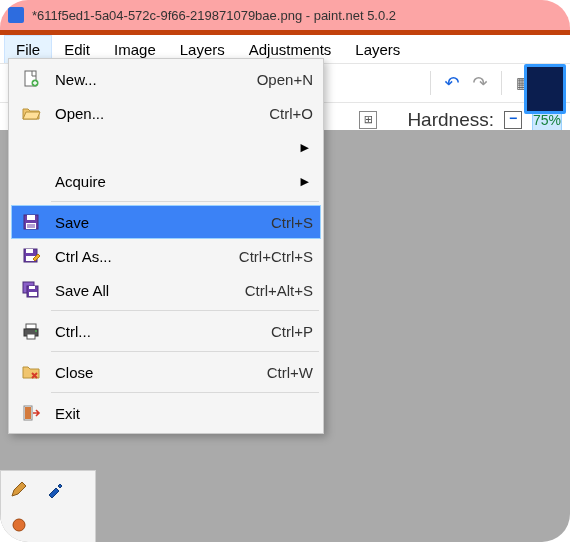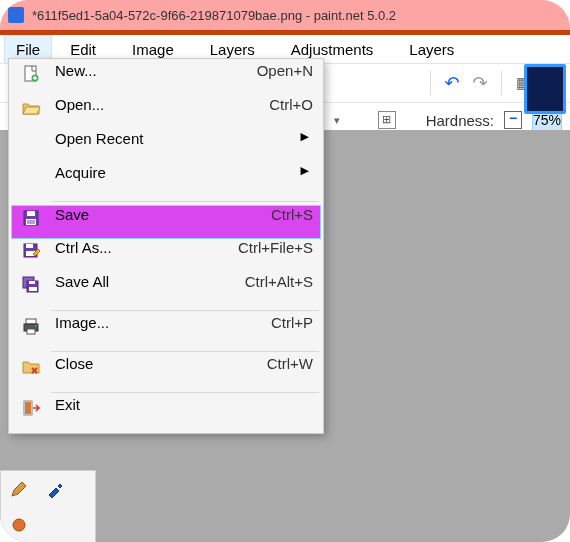--- a/index.html
+++ b/index.html
@@ -1,41 +1,41 @@
 <!DOCTYPE html>
 <html><head>
 <meta charset="utf-8">
 <style>
 html,body{margin:0;padding:0;font-family:"Segoe UI",Tahoma,sans-serif;font-size:14px;color:#000;background:#fff}
 body{width:570px;height:542px;position:relative;overflow:hidden;border-radius:28px}
 .titlebar{height:30px;background:#fca5a5;display:flex;align-items:center;padding:0 8px;border-bottom:5px solid #c2410c}
 .titlebar-icon{width:16px;height:16px;background:#2d6cdf;border-radius:2px;margin-right:8px;display:inline-block}
 .titlebar-text{font-size:13px;color:#333}
 .menubar{height:28px;background:#fff;display:flex;align-items:stretch;padding:0 4px;border-bottom:1px solid #e5e5e5}
-.menu-item{padding:0 18px;display:flex;align-items:center;cursor:default;font-size:15px}
+.menu-item{padding:0 12px;display:flex;align-items:center;cursor:default;font-size:15px}
 .menu-item.open{background:#e5f3ff;border:1px solid #cce4ff;border-bottom:none;padding:0 11px}
 .toolbar{height:38px;background:#fff;display:flex;align-items:center;padding:0 8px;gap:6px;border-bottom:1px solid #e5e5e5}
 .tb-btn{width:22px;height:22px;display:flex;align-items:center;justify-content:center}
 .toolbar2{height:34px;background:#fff;display:flex;align-items:center;padding:0 8px;gap:10px;border-bottom:1px solid #e5e5e5;justify-content:flex-end}
 .combo{width:42px;height:22px;border:1px solid #adadad;background:#fff}
 .dropdown{position:absolute;left:8px;top:58px;width:310px;background:#f5f5f5;border:1px solid #cccccc;box-shadow:3px 3px 8px rgba(0,0,0,0.25);padding:3px 2px}
-.dd-row{height:34px;display:flex;padding:0 8px;position:relative;font-size:15px}
-.dd-row.hl{background:#d946ef;border:1px solid #99d1ff;padding:0 7px;height:32px}
+.dd-row{height:34px;display:flex;align-items:center;padding:0 8px;position:relative;font-size:15px}
+.dd-row.hl{background:#3b82f6;border:1px solid #99d1ff;padding:0 7px;height:32px}
 .dd-icon{width:24px;height:24px;margin-right:12px;display:flex;align-items:center;justify-content:center}
 .dd-label{flex:1}
 .dd-shortcut{color:#333;font-size:15px}
 .dd-arrow{position:absolute;right:12px;font-size:11px}
 .dd-sep{height:1px;background:#d9d9d9;margin:3px 2px 3px 40px}
 .canvas-area{position:absolute;left:0;right:0;top:130px;bottom:0;background:#aaaaaa}
 .left-tools{position:absolute;left:0;top:470px;width:86px;height:72px;background:#f4f4f4;border:1px solid #d0d0d0;border-bottom:none;display:flex;flex-wrap:wrap;align-content:flex-start;padding:4px;gap:8px}
 .lt-btn{width:28px;height:28px;display:flex;align-items:center;justify-content:center}
 .thumb{position:absolute;right:4px;top:64px;width:36px;height:44px;background:#0b1e4f;border:3px solid #3399ff;border-radius:2px}
-.hardness-label{font-size:15px;color:#333}
+.hardness-label{font-size:19px;color:#333}
 .hardness-minus{width:16px;height:16px;border:1px solid #666;color:#0b5cd8;font-size:14px;line-height:13px;text-align:center;font-weight:bold}
-.hardness-val{width:28px;height:20px;background:#cce8ff;border:1px solid #99d1ff;color:#000000;text-align:center;font-size:14px;line-height:20px}
+.hardness-val{width:28px;height:20px;background:#cce8ff;border:1px solid #99d1ff;color:#15803d;text-align:center;font-size:14px;line-height:20px}
 .expand-btn{width:16px;height:16px;border:1px solid #888;font-size:11px;line-height:14px;text-align:center;color:#555}
 .undo-icon{color:#1a66e0;font-size:18px}
 .redo-icon{color:#999;font-size:18px}
 .divider{width:1px;height:24px;background:#ddd;margin:0 4px}
 .grid-icon{font-size:15px;color:#555}
 .ruler-icon{width:16px;height:16px;border-top:4px solid #caa85a;border-left:4px solid #caa85a}
 .toolbar-spacer{flex:1}
 </style>
 </head>
 <body>
@@ -99,21 +99,20 @@
         <svg width="20" height="20" viewBox="0 0 20 20">
           <path d="M2 6h5l2 2h9v8H2z" fill="#f0c56e" stroke="#b8923a"></path>
           <path d="M2 16l3-7h14l-3 7z" fill="#ffe099" stroke="#b8923a"></path>
         </svg>
       </div>
       <span class="dd-label">Open...</span>
       <span class="dd-shortcut">Ctrl+O</span>
     </div>
     <div class="dd-row">
       <div class="dd-icon"></div>
-      <span class="dd-label">Open Recent</span>
       <span class="dd-arrow">▶</span>
     </div>
     <div class="dd-row">
       <div class="dd-icon"></div>
       <span class="dd-label">Acquire</span>
       <span class="dd-arrow">▶</span>
     </div>
     <div class="dd-sep"></div>
     <div class="dd-row hl">
       <div class="dd-icon">
@@ -131,21 +130,21 @@
     <div class="dd-row">
       <div class="dd-icon">
         <svg width="20" height="20" viewBox="0 0 20 20">
           <rect x="3" y="3" width="13" height="13" fill="#6b3fa8" stroke="#4a2a78"></rect>
           <rect x="5" y="3" width="7" height="4" fill="#fff"></rect>
           <rect x="5" y="10" width="9" height="5" fill="#fff"></rect>
           <path d="M12 13l5-5 2 2-5 5-2-2z" fill="#f0b030" stroke="#b07800"></path>
         </svg>
       </div>
       <span class="dd-label">Ctrl As...</span>
-      <span class="dd-shortcut">Ctrl+File+S</span>
+      <span class="dd-shortcut">Ctrl+Ctrl+S</span>
     </div>
     <div class="dd-row">
       <div class="dd-icon">
         <svg width="20" height="20" viewBox="0 0 20 20">
           <rect x="2" y="2" width="11" height="11" fill="#8a5fc8" stroke="#4a2a78"></rect>
           <rect x="6" y="6" width="11" height="11" fill="#6b3fa8" stroke="#4a2a78"></rect>
           <rect x="8" y="6" width="6" height="3" fill="#fff"></rect>
           <rect x="8" y="12" width="8" height="4" fill="#fff"></rect>
         </svg>
       </div>
@@ -155,21 +154,21 @@
     <div class="dd-sep"></div>
     <div class="dd-row">
       <div class="dd-icon">
         <svg width="20" height="20" viewBox="0 0 20 20">
           <rect x="5" y="3" width="10" height="5" fill="#fff" stroke="#555"></rect>
           <rect x="3" y="8" width="14" height="7" fill="#555" stroke="#333"></rect>
           <rect x="6" y="13" width="8" height="5" fill="#fff" stroke="#555"></rect>
           <circle cx="15" cy="10" r="1" fill="#4caf50"></circle>
         </svg>
       </div>
-      <span class="dd-label">Image...</span>
+      <span class="dd-label">Ctrl...</span>
       <span class="dd-shortcut">Ctrl+P</span>
     </div>
     <div class="dd-sep"></div>
     <div class="dd-row">
       <div class="dd-icon">
         <svg width="20" height="20" viewBox="0 0 20 20">
           <path d="M2 5h5l2 2h9v9H2z" fill="#f0c56e" stroke="#b8923a"></path>
           <path d="M11 11l5 5M16 11l-5 5" stroke="#d53a2a" stroke-width="2"></path>
         </svg>
       </div>

